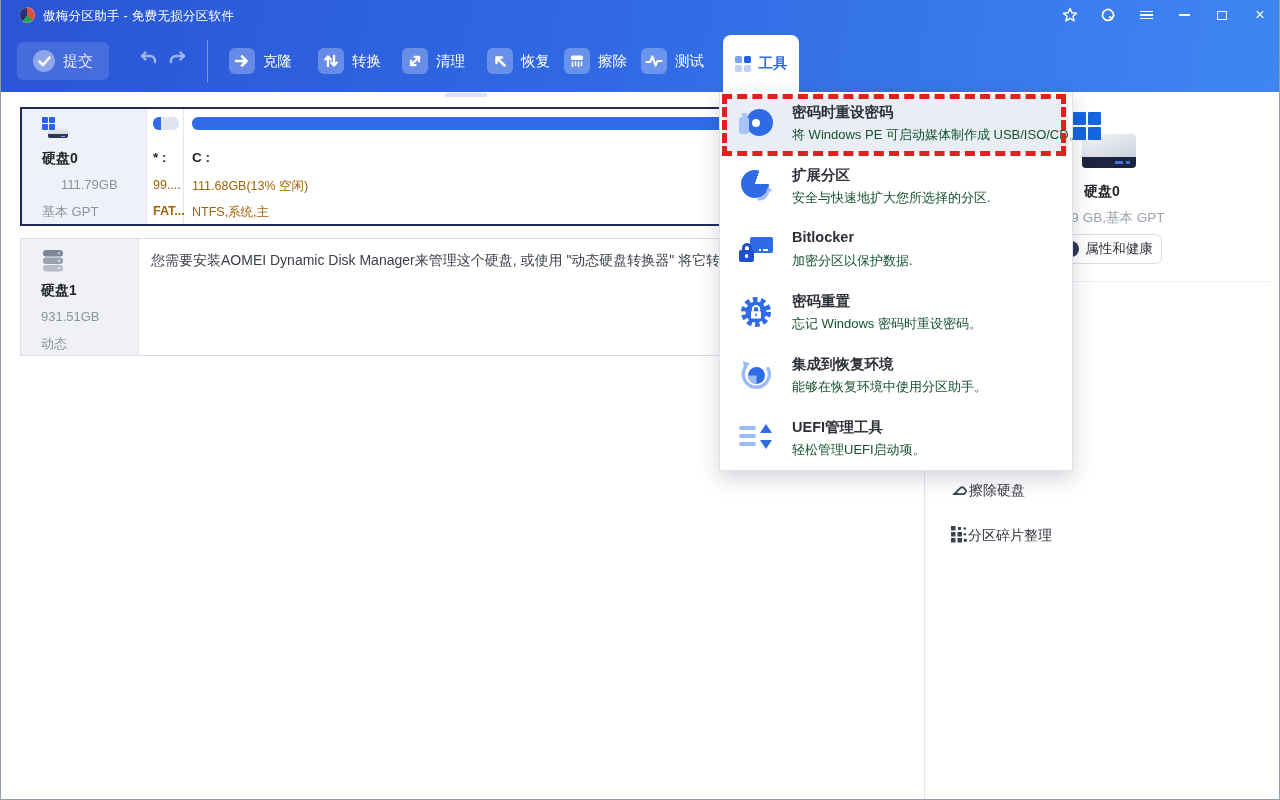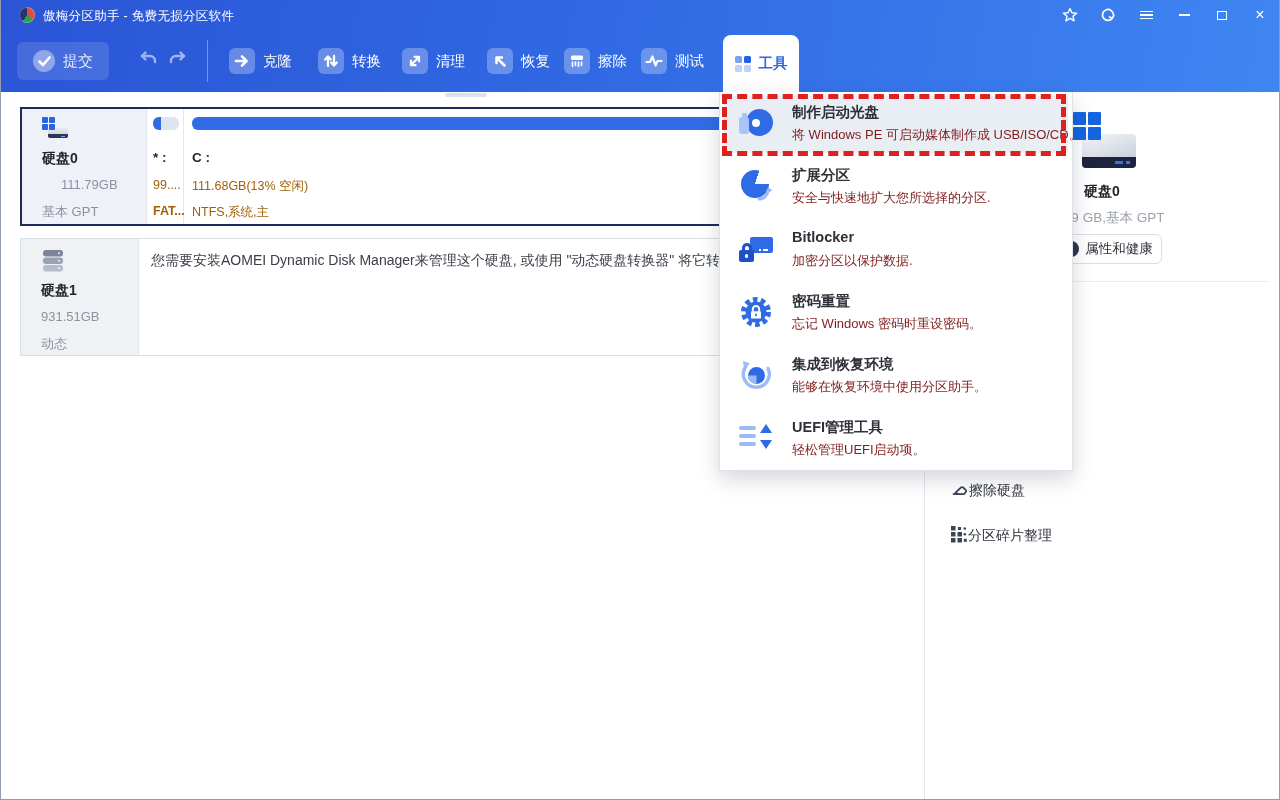--- a/index.html
+++ b/index.html
@@ -100,21 +100,21 @@
   .rp-action .alabel { font-size:14px; color:#2e323a; }
 
   
   #tools-menu { position:absolute; left:718px; top:92px; width:354px; height:379px; background:#fff;
                 border:1px solid #e0e2e6; border-top:none; box-shadow:0 8px 20px rgba(20,30,60,.18); z-index:10; }
   .menu-item { position:absolute; left:0; width:100%; height:63px; }
   #mi-0-bg { position:absolute; left:4px; top:4px; width:344px; height:57px; background:#e9edf4; }
   #dashed-box { position:absolute; left:2px; top:2px; width:344px; height:62px; border:5px dashed #e01f1f; z-index:4; }
   .mi-icon { position:absolute; left:19px; top:14px; width:34px; height:34px; }
   .mi-title { position:absolute; left:72px; top:11px; font-size:14.5px; font-weight:700; color:#2e3138; }
-  .mi-sub { position:absolute; left:72px; top:34px; font-size:13px; color:#7f1d1d; white-space:nowrap; }
+  .mi-sub { position:absolute; left:72px; top:34px; font-size:13px; color:#14532d; white-space:nowrap; }
 
   
   .ic-circle { position:absolute; border-radius:50%; }
   
   .mb-disc { left:7px; top:3px; width:27px; height:27px; background:#2e6be5; }
   .mb-hole { left:13px; top:13px; width:8px; height:8px; background:#fff; }
   .mb-usb  { position:absolute; left:0; top:11px; width:10px; height:17px; background:#a9c4f8; border-radius:3px; }
   .mb-usbtop { position:absolute; left:2.5px; top:7px; width:5px; height:5px; background:#a9c4f8; border-radius:1px; }
   
   .ex-pie { left:2px; top:1px; width:28px; height:28px;
@@ -387,21 +387,21 @@
   <div id="tools-menu">
     <div id="mi-0-bg"></div>
 
     <div class="menu-item" style="top:0;">
       <span class="mi-icon">
         <span class="ic-circle mb-disc"></span>
           <span class="ic-circle mb-hole"></span>
         <span class="mb-usbtop"></span>
           <span class="mb-usb"></span>
       </span>
-      <span class="mi-title">制作启动光盘</span>
+      <span class="mi-title">密码时重设密码</span>
       <span class="mi-sub">将 Windows PE 可启动媒体制作成 USB/ISO/CD。</span>
     </div>
     <div id="dashed-box"></div>
 
     <div class="menu-item" style="top:63px;">
       <span class="mi-icon">
         <span class="ic-circle ex-pie"></span>
         <svg style="position:absolute; left:18px; top:18px;" width="16" height="15" viewBox="0 0 16 15" fill="none">
           <path d="M2 12a9 9 0 009-9" stroke="#9cbbf6" stroke-width="3" stroke-linecap="round"></path>
           <polygon points="11,0 15.5,3.5 10,6" fill="#9cbbf6"></polygon>

